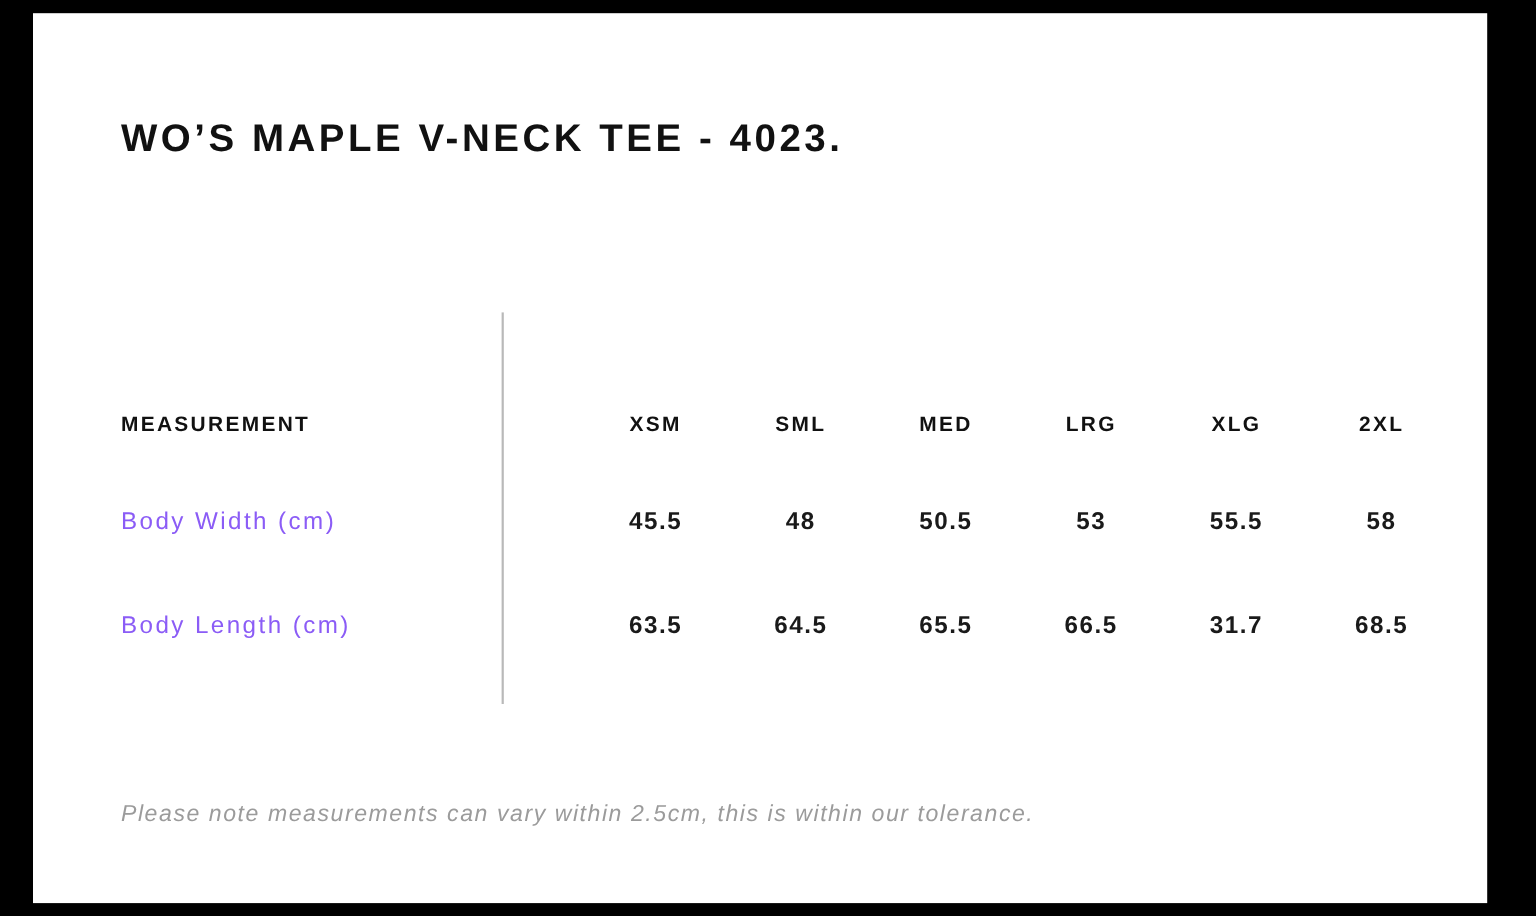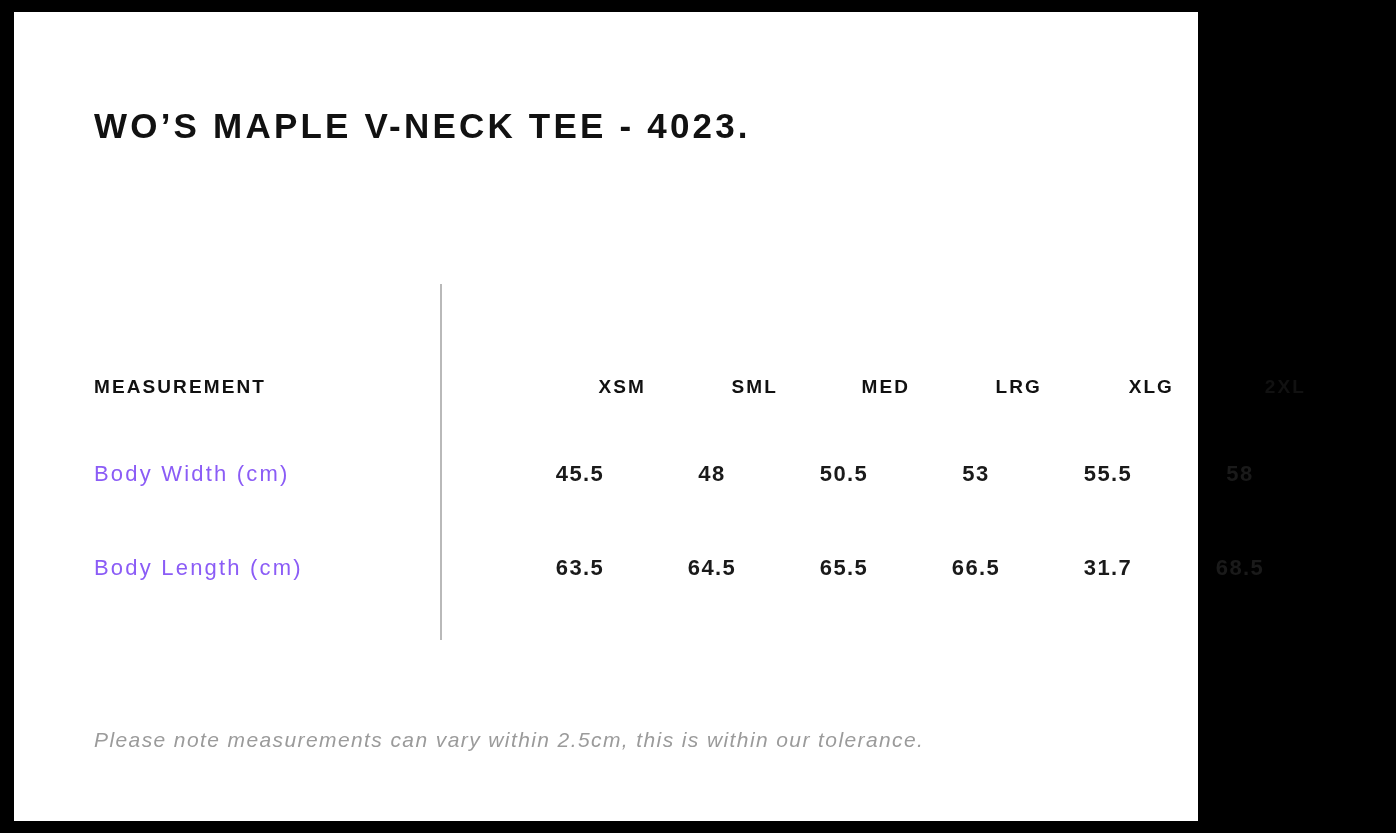--- a/index.html
+++ b/index.html
@@ -8,23 +8,23 @@
     background: #000000;
   }
   body {
     width: 1396px;
     height: 833px;
     font-family: "Liberation Sans", sans-serif;
     overflow: hidden;
   }
   .page {
     position: absolute;
-    left: 14px;
+    left: 30px;
     top: 12px;
-    width: 1184px;
+    width: 1322px;
     height: 809px;
     background: #ffffff;
     box-sizing: border-box;
   }
   .title {
     position: absolute;
     left: 80px;
     top: 94px;
     font-size: 35px;
     font-weight: bold;
@@ -58,21 +58,21 @@
     text-align: left;
     font-size: 19px;
     font-weight: bold;
     letter-spacing: 2.1px;
     color: #111111;
     height: 80px;
     vertical-align: middle;
     margin-left: 45px;
   }
   th.size-head {
-    text-align: right;
+    text-align: center;
     font-size: 19px;
     font-weight: bold;
     letter-spacing: 2.1px;
     color: #111111;
     height: 80px;
     vertical-align: middle;
   }
   td.row-label {
     text-align: left;
     font-size: 22px;

